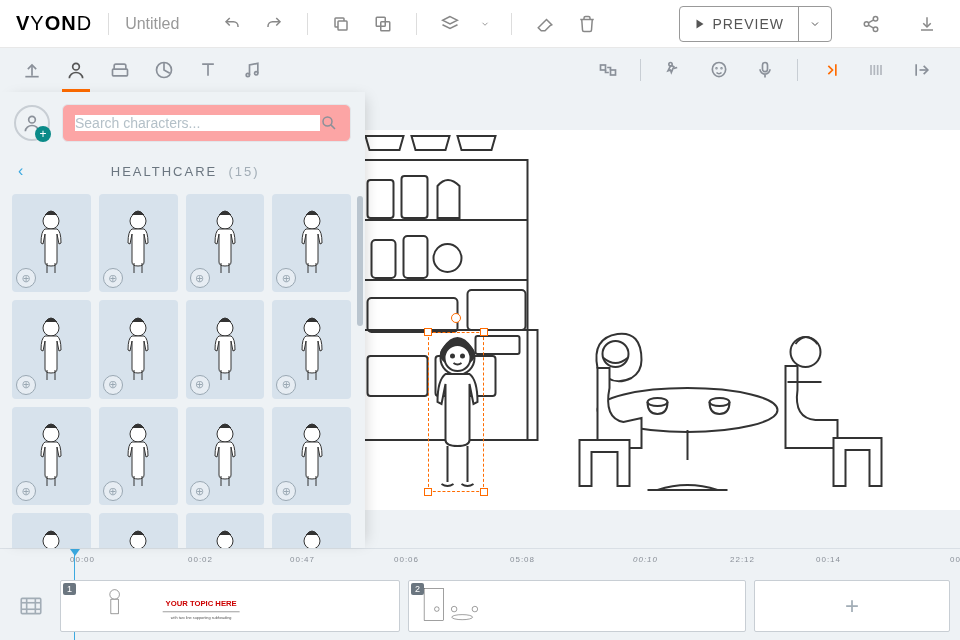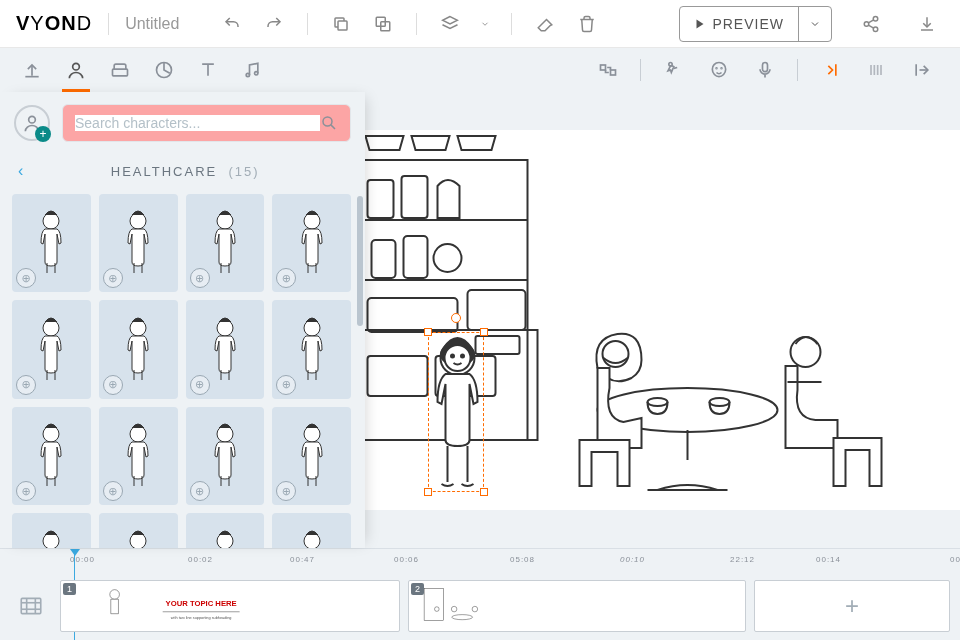--- a/index.html
+++ b/index.html
@@ -529,21 +529,21 @@
   </div>
 </div>
 
 <div class="timeline">
   <div class="ruler" id="ruler">
       <span class="tick" style="left: 70px;">00:00</span>
       <span class="tick" style="left: 188px;">00:02</span>
       <span class="tick" style="left: 290px;">00:47</span>
       <span class="tick" style="left: 394px;">00:06</span>
       <span class="tick" style="left: 510px;">05:08</span>
-      <span class="tick" style="left: 620px; font-style: italic;">00:10</span>
+      <span class="tick" style="left: 633px; font-style: italic;">00:10</span>
       <span class="tick" style="left: 730px;">22:12</span>
       <span class="tick" style="left: 816px;">00:14</span>
       <span class="tick" style="left: 950px;">00:16</span>
       <div class="playhead" style="left: 74px;"></div>
     </div>
   <div class="tracks">
     <div class="track-icon">
         <svg width="26" height="26" viewBox="0 0 24 24" fill="none" stroke="currentColor" stroke-width="1.5">
           <rect x="3" y="5" width="18" height="14" rx="1"></rect>
           <line x1="3" y1="9" x2="21" y2="9"></line>

